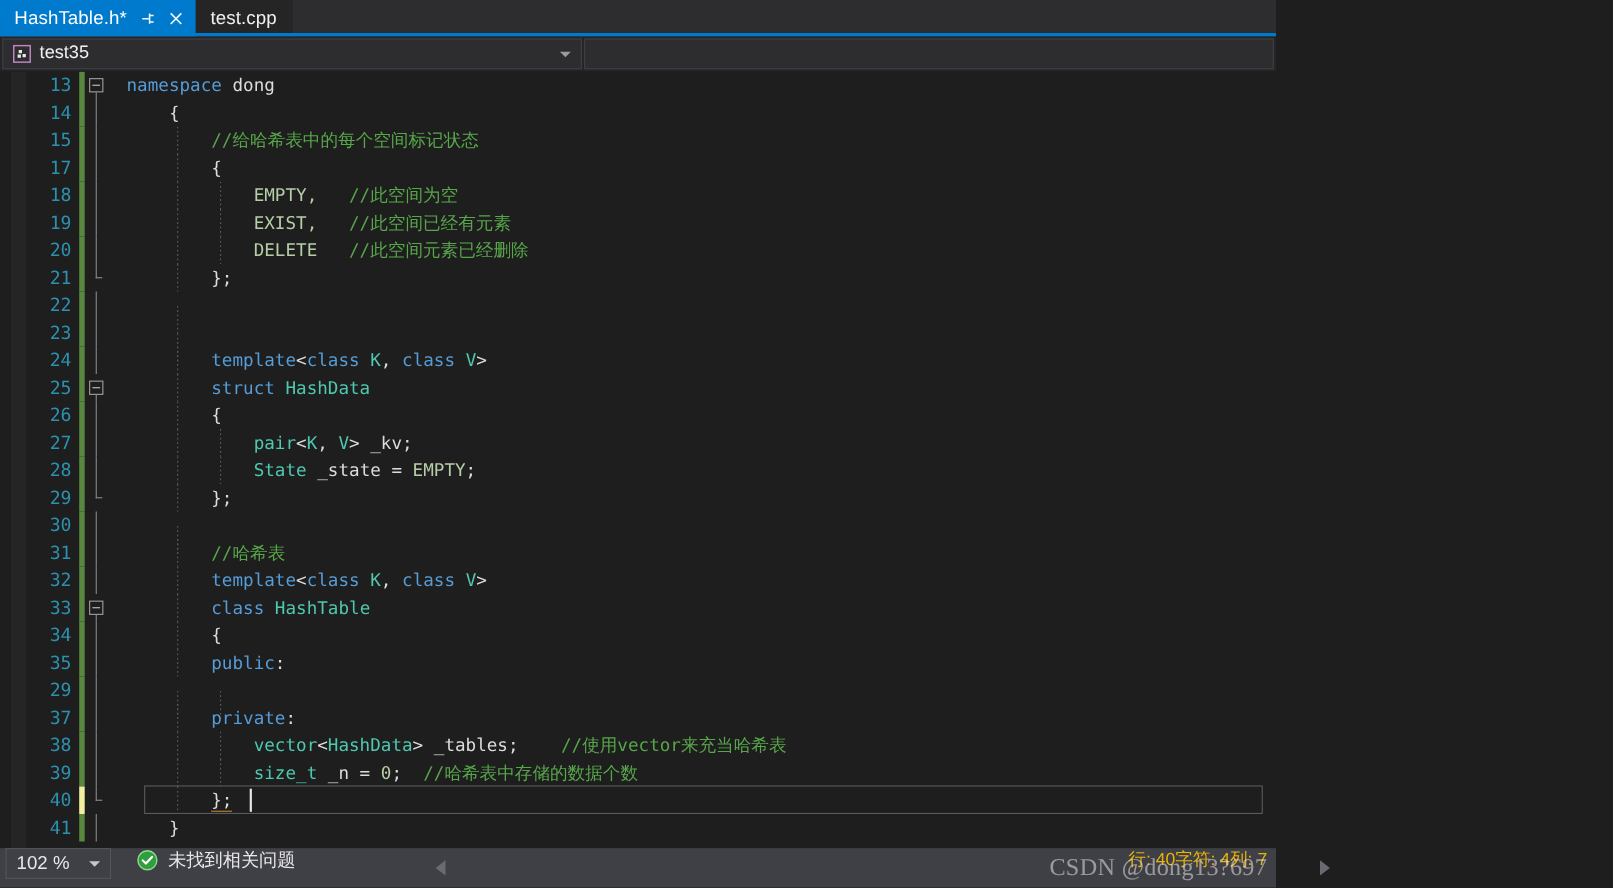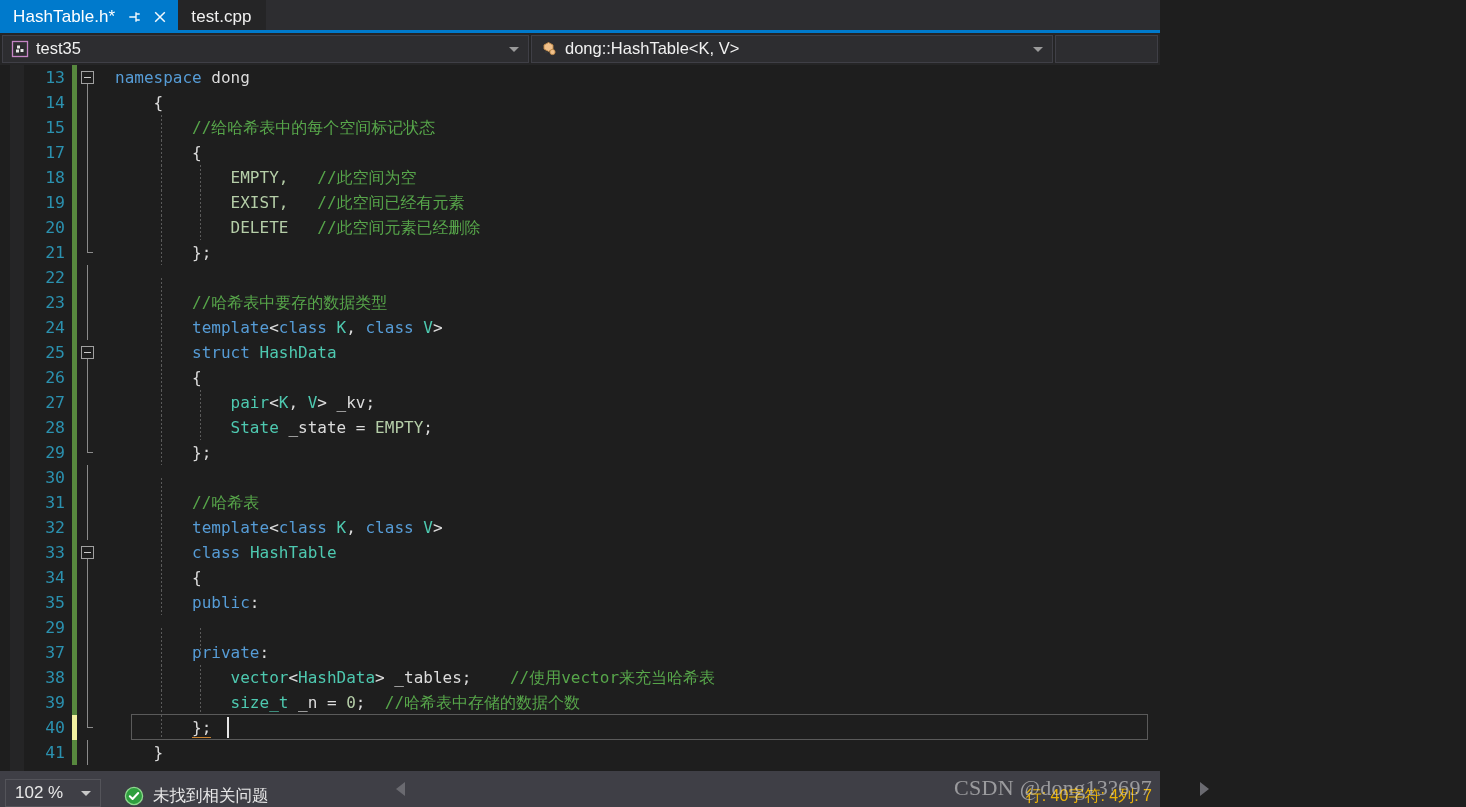--- a/index.html
+++ b/index.html
@@ -111,21 +111,21 @@
     border: 1px solid #5A5A5A; pointer-events: none;
   }
   .caret {
     position: absolute; width: 2px; height: 21px; background: #E6E6E6;
   }
   .mbrace { color: #DCDCDC; background: rgba(14,69,131,0.0); border-bottom: 1px solid #C9822E; }
 
   
   .statusbar {
     flex: 0 0 36px; height: 36px; background: #3F3F46; display: flex;
-    align-items: flex-end; position: relative;
+    align-items: flex-start; position: relative;
   }
   .zoomsel {
     width: 96px; height: 28px; margin-left: 5px; background: #3F3F46;
     border: 1px solid #54545A; display: flex; align-items: center;
     padding-left: 9px; position: relative; cursor: pointer;
   }
   .zoomsel-text { font-size: 17px; color: #E8E8E8; }
   .zoomsel-arrow {
     position: absolute; right: 9px; top: 50%; margin-top: -2px; width: 0; height: 0;
     border-left: 5px solid transparent; border-right: 5px solid transparent; border-top: 5px solid #C8C8C8;
@@ -186,50 +186,39 @@
         <svg viewBox="0 0 18 18" width="18" height="18">
           <rect x="1.5" y="1.5" width="15" height="15" fill="#2D2D30" stroke="#C585C5" stroke-width="1.3"></rect>
           <path d="M6 5.5 L9 5.5 L9 8.5 L6 8.5 Z" fill="#E8E8E8"></path>
           <path d="M9.5 9 L12.5 9 L12.5 12 L9.5 12 Z" fill="#E8E8E8"></path>
           <path d="M5 9.5 L8 9.5 L8 12.5 L5 12.5 Z" fill="#E8E8E8"></path>
         </svg>
       </span>
       <span class="navsel-text">test35</span>
       <span class="navsel-arrow"></span>
     </div>
-    <div class="navsel two">
-      <span class="navsel-ico">
-        <svg viewBox="0 0 18 18" width="18" height="18">
-          <path d="M8.5 2.5 L13 5 L13 9 L8.5 11.5 L4 9 L4 5 Z" fill="#F0C08A" stroke="#C08A4A" stroke-width="0.9"></path>
-          <circle cx="12.5" cy="12" r="2.6" fill="#F0C08A" stroke="#C08A4A" stroke-width="0.9"></circle>
-          <path d="M5 12 L8 12" stroke="#3A3A3A" stroke-width="1.2"></path>
-        </svg>
-      </span>
-      <span class="navsel-text">dong::HashTable&lt;K, V&gt;</span>
-      <span class="navsel-arrow"></span>
-    </div>
     <div class="navsel three">
       <span class="navsel-text"></span>
     </div>
   </div>
 
   <div class="editor">
     <div class="ind-left"></div>
     <div class="gutter-sel"></div>
     <div class="code-area" id="code-area">
         <div class="line"><div class="lnum">13</div><div class="chg green"></div><div class="fold"><div class="fold-line half-bottom"></div><div class="fold-box"></div></div><div class="codetext"><span class="kw">namespace</span><span class="pun"> </span><span class="id">dong</span></div></div>
         <div class="line"><div class="lnum">14</div><div class="chg green"></div><div class="fold"><div class="fold-line"></div></div><div class="codetext"><span class="brc">    {</span></div></div>
         <div class="line"><div class="lnum">15</div><div class="chg green"></div><div class="fold"><div class="fold-line"></div></div><div class="codetext"><span class="guide" style="left: 46.48px;"></span><span class="cmt">        //给哈希表中的每个空间标记状态</span></div></div>
         <div class="line"><div class="lnum">17</div><div class="chg green"></div><div class="fold"><div class="fold-line"></div></div><div class="codetext"><span class="guide" style="left: 46.48px;"></span><span class="brc">        {</span></div></div>
         <div class="line"><div class="lnum">18</div><div class="chg green"></div><div class="fold"><div class="fold-line"></div></div><div class="codetext"><span class="guide" style="left: 46.48px;"></span><span class="guide" style="left: 84.96px;"></span><span class="pun">            </span><span class="enm">EMPTY,</span><span class="pun">   </span><span class="cmt">//此空间为空</span></div></div>
         <div class="line"><div class="lnum">19</div><div class="chg green"></div><div class="fold"><div class="fold-line"></div></div><div class="codetext"><span class="guide" style="left: 46.48px;"></span><span class="guide" style="left: 84.96px;"></span><span class="pun">            </span><span class="enm">EXIST,</span><span class="pun">   </span><span class="cmt">//此空间已经有元素</span></div></div>
         <div class="line"><div class="lnum">20</div><div class="chg green"></div><div class="fold"><div class="fold-line"></div></div><div class="codetext"><span class="guide" style="left: 46.48px;"></span><span class="guide" style="left: 84.96px;"></span><span class="pun">            </span><span class="enm">DELETE</span><span class="pun">   </span><span class="cmt">//此空间元素已经删除</span></div></div>
         <div class="line"><div class="lnum">21</div><div class="chg green"></div><div class="fold"><div class="fold-line half-top"></div><div class="fold-end"></div></div><div class="codetext"><span class="guide" style="left: 46.48px;"></span><span class="brc">        };</span></div></div>
         <div class="line"><div class="lnum">22</div><div class="chg green"></div><div class="fold"><div class="fold-line"></div></div><div class="codetext"><span class="guide" style="left: 46.48px;"></span></div></div>
-        <div class="line"><div class="lnum">23</div><div class="chg green"></div><div class="fold"><div class="fold-line"></div></div><div class="codetext"><span class="guide" style="left: 46.48px;"></span><span class="cmt">        //哈希表中要存的数据类型</span></div></div>
+        <div class="line"><div class="lnum">23</div><div class="chg green"></div><div class="fold"><div class="fold-line"></div></div><div class="codetext"><span class="guide" style="left: 46.48px;"></span></div></div>
         <div class="line"><div class="lnum">24</div><div class="chg green"></div><div class="fold"><div class="fold-line"></div></div><div class="codetext"><span class="guide" style="left: 46.48px;"></span><span class="pun">        </span><span class="kw">template</span><span class="pun">&lt;</span><span class="kw">class</span><span class="pun"> </span><span class="typ">K</span><span class="pun">, </span><span class="kw">class</span><span class="pun"> </span><span class="typ">V</span><span class="pun">&gt;</span></div></div>
         <div class="line"><div class="lnum">25</div><div class="chg green"></div><div class="fold"><div class="fold-line half-bottom"></div><div class="fold-box"></div></div><div class="codetext"><span class="guide" style="left: 46.48px;"></span><span class="pun">        </span><span class="kw">struct</span><span class="pun"> </span><span class="typ">HashData</span></div></div>
         <div class="line"><div class="lnum">26</div><div class="chg green"></div><div class="fold"><div class="fold-line"></div></div><div class="codetext"><span class="guide" style="left: 46.48px;"></span><span class="brc">        {</span></div></div>
         <div class="line"><div class="lnum">27</div><div class="chg green"></div><div class="fold"><div class="fold-line"></div></div><div class="codetext"><span class="guide" style="left: 46.48px;"></span><span class="guide" style="left: 84.96px;"></span><span class="pun">            </span><span class="typ">pair</span><span class="pun">&lt;</span><span class="typ">K</span><span class="pun">, </span><span class="typ">V</span><span class="pun">&gt; </span><span class="id">_kv;</span></div></div>
         <div class="line"><div class="lnum">28</div><div class="chg green"></div><div class="fold"><div class="fold-line"></div></div><div class="codetext"><span class="guide" style="left: 46.48px;"></span><span class="guide" style="left: 84.96px;"></span><span class="pun">            </span><span class="typ">State</span><span class="pun"> </span><span class="id">_state</span><span class="op"> = </span><span class="enm">EMPTY</span><span class="pun">;</span></div></div>
         <div class="line"><div class="lnum">29</div><div class="chg green"></div><div class="fold"><div class="fold-line half-top"></div><div class="fold-end"></div></div><div class="codetext"><span class="guide" style="left: 46.48px;"></span><span class="brc">        };</span></div></div>
         <div class="line"><div class="lnum">30</div><div class="chg green"></div><div class="fold"><div class="fold-line"></div></div><div class="codetext"><span class="guide" style="left: 46.48px;"></span></div></div>
         <div class="line"><div class="lnum">31</div><div class="chg green"></div><div class="fold"><div class="fold-line"></div></div><div class="codetext"><span class="guide" style="left: 46.48px;"></span><span class="cmt">        //哈希表</span></div></div>
         <div class="line"><div class="lnum">32</div><div class="chg green"></div><div class="fold"><div class="fold-line"></div></div><div class="codetext"><span class="guide" style="left: 46.48px;"></span><span class="pun">        </span><span class="kw">template</span><span class="pun">&lt;</span><span class="kw">class</span><span class="pun"> </span><span class="typ">K</span><span class="pun">, </span><span class="kw">class</span><span class="pun"> </span><span class="typ">V</span><span class="pun">&gt;</span></div></div>
         <div class="line"><div class="lnum">33</div><div class="chg green"></div><div class="fold"><div class="fold-line half-bottom"></div><div class="fold-box"></div></div><div class="codetext"><span class="guide" style="left: 46.48px;"></span><span class="pun">        </span><span class="kw">class</span><span class="pun"> </span><span class="typ">HashTable</span></div></div>

